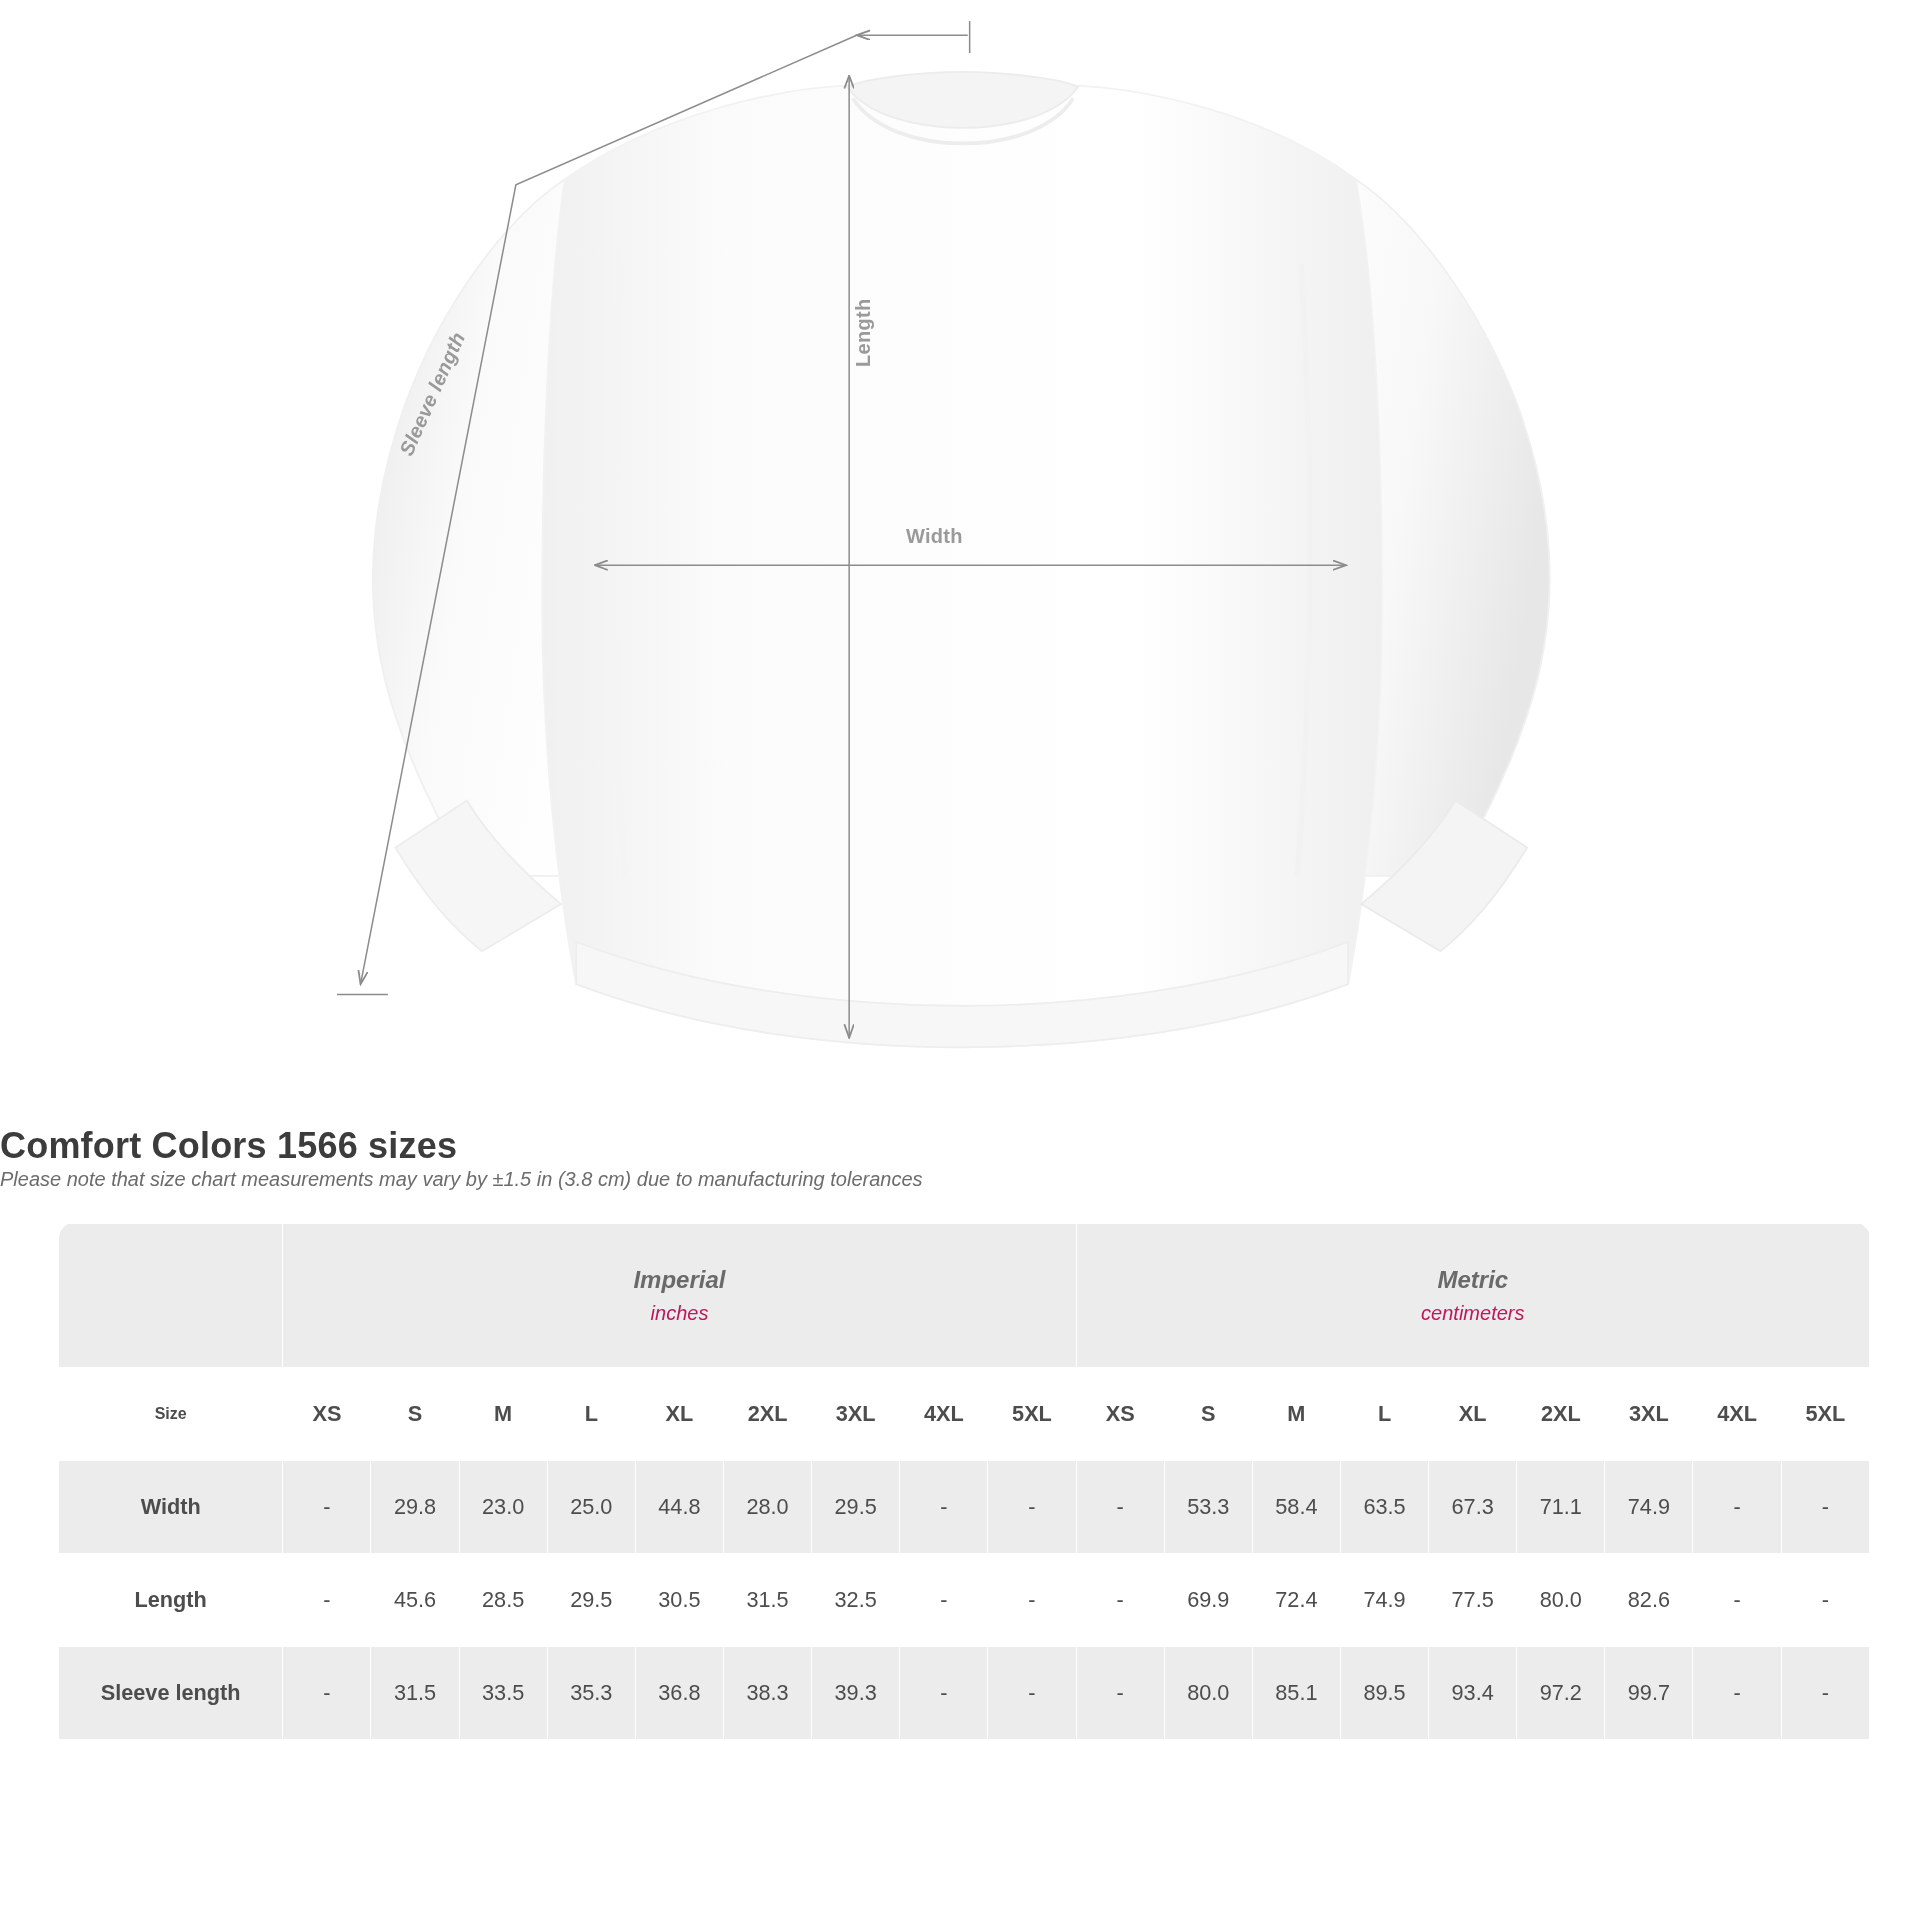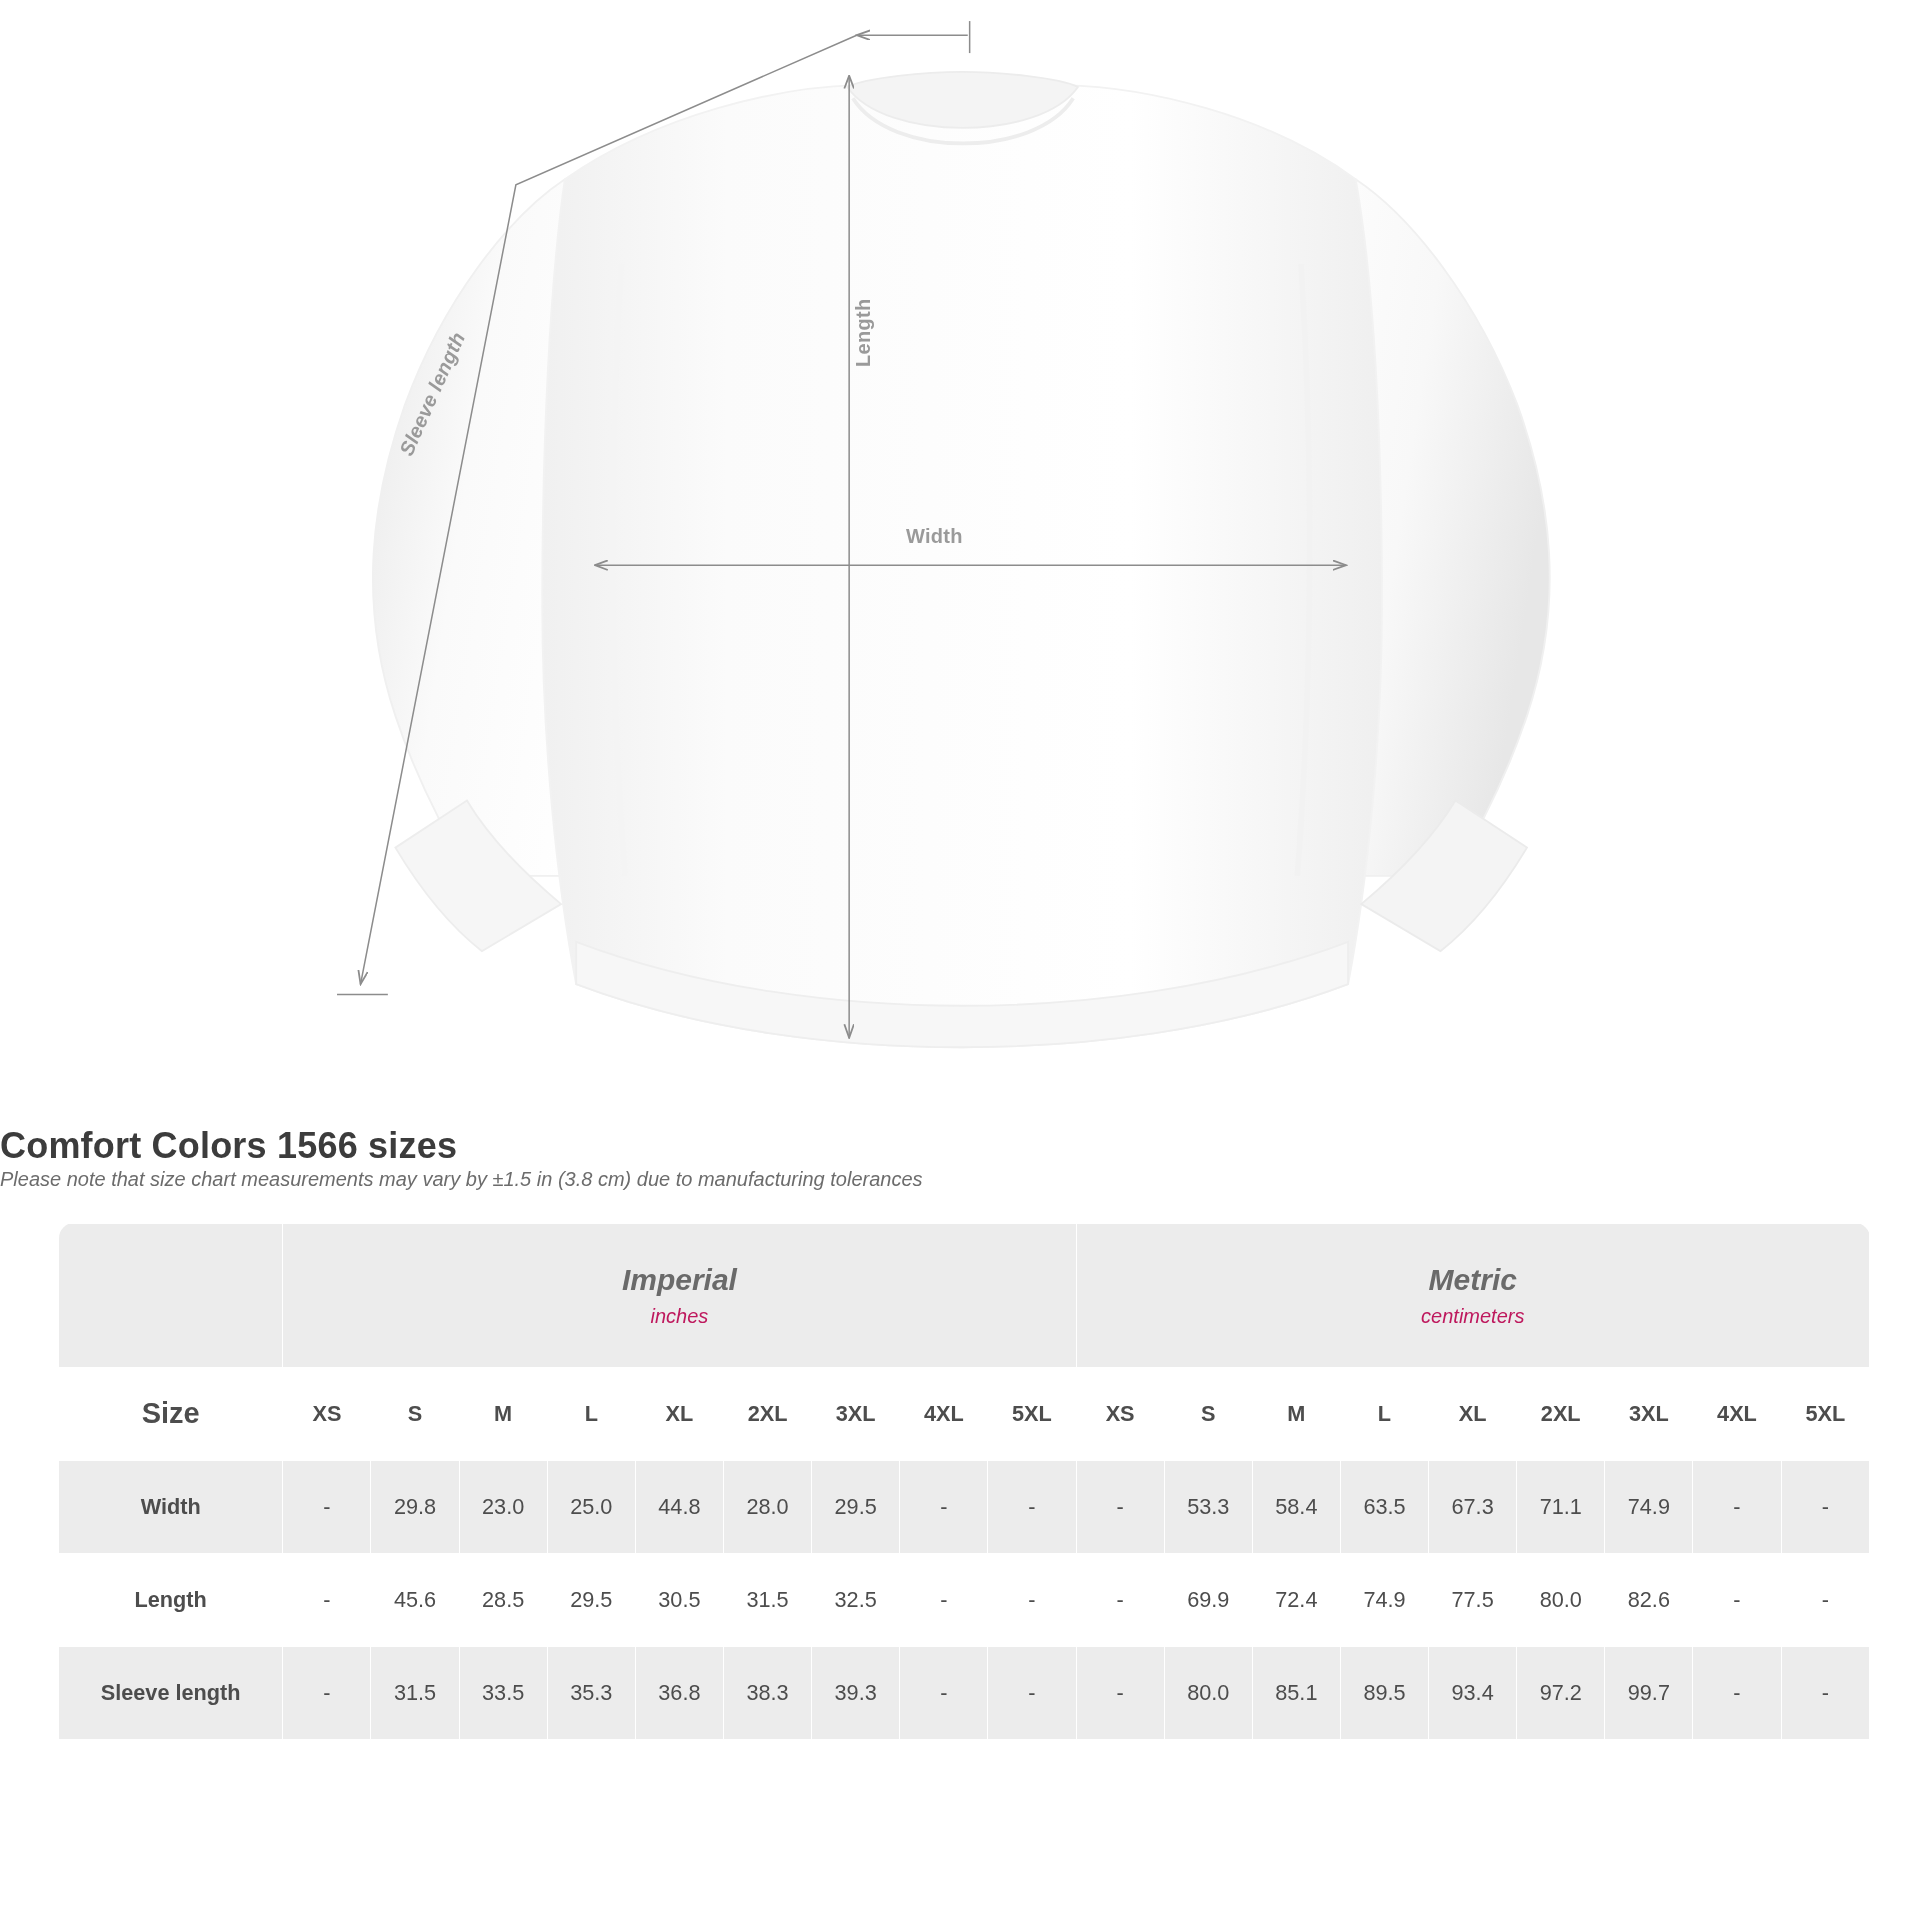--- a/index.html
+++ b/index.html
@@ -96,40 +96,40 @@
     border: none;
   }
   .unitrow td.corner {
     background: #ececec;
     border-top-left-radius: 15px;
   }
   .unitrow td.lastcell {
     border-top-right-radius: 15px;
   }
   .unit-name {
-    font-size: 30px;
+    font-size: 24px;
     font-weight: bold;
     font-style: italic;
     color: #6a6a6a;
   }
   .unit-sub {
     font-size: 20px;
     font-style: italic;
     color: #be185d;
     margin-top: 7.5px;
   }
   .hdrrow td {
     background: #ffffff;
     height: 90px;
     font-weight: bold;
     color: #5a5a5a;
     font-size: 22.6px;
   }
   .hdrrow td.rowhead {
-    font-size: 29px;
+    font-size: 16px;
   }
   .datarow td {
     height: 90px;
   }
   .datarow.shade td {
     background: #ececec;
   }
   .datarow.plain td {
     background: #ffffff;
   }

